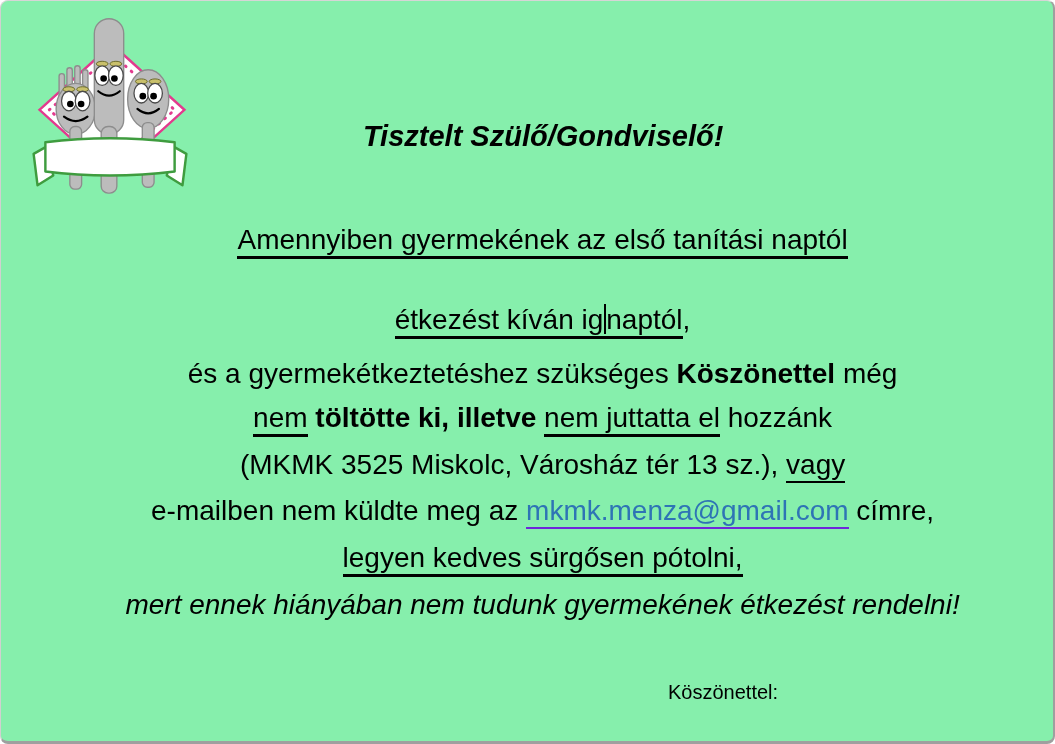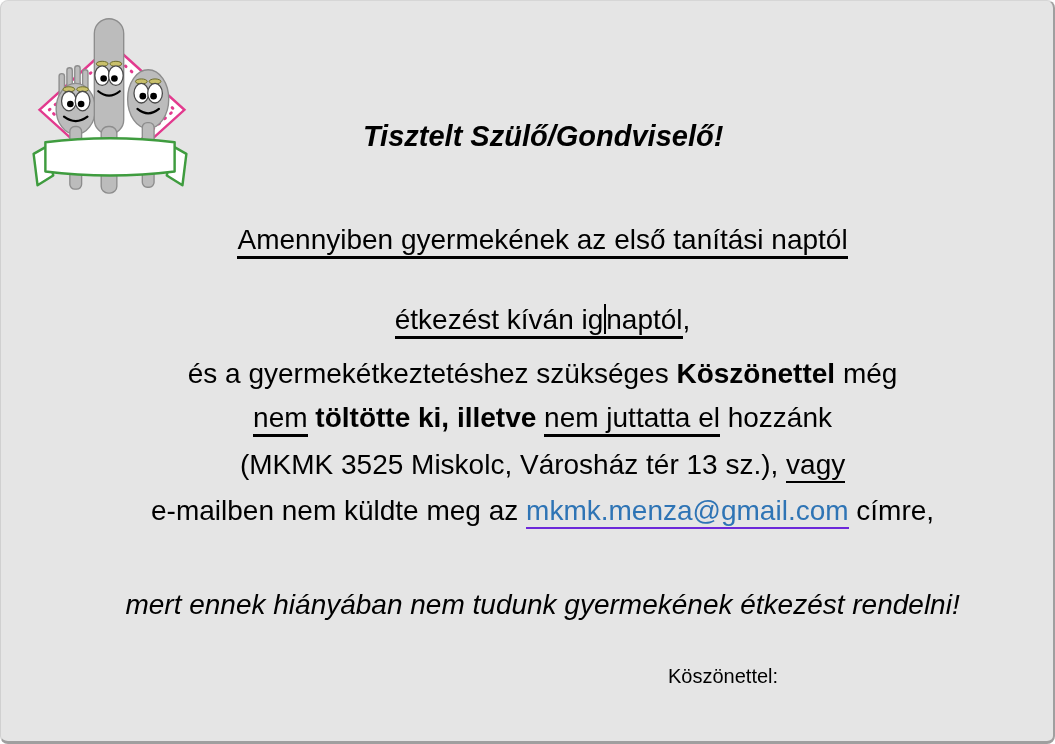--- a/index.html
+++ b/index.html
@@ -1,21 +1,21 @@
 <!DOCTYPE html>
 <html><head>
 <meta charset="utf-8">
 <style>
   html, body { margin: 0; padding: 0; background: #ffffff; }
   .page {
     position: relative;
     width: 1055px;
     height: 744px;
     box-sizing: border-box;
-    background: #e5e5e5;
+    background: #86efac;
     border-style: solid;
     border-width: 1px 2px 3px 1px;
     border-color: #d6d6d6 #9f9f9f #9f9f9f #d0d0d0;
     border-radius: 8px;
     overflow: hidden;
     font-family: "Liberation Sans", "DejaVu Sans", sans-serif;
     color: #000000;
   }
   .logo {
     position: absolute;
@@ -154,23 +154,26 @@
   </div>
 
   <div class="line" style="top:413px">
     <span>(MKMK 3525 Miskolc, Városház tér 13 sz.), </span><span class="u">vagy</span>
   </div>
 
   <div class="line" style="top:459px">
     <span>e-mailben nem küldte meg az </span><a class="link">mkmk.menza@gmail.com</a><span> címre,</span>
   </div>
 
+  <div class="line" style="top:506px">
+    <span class="bu">legyen kedves sürgősen pótolni,</span>
+  </div>
 
   <div class="line i" style="top:553px">
     <span>mert ennek hiányában nem tudunk gyermekének étkezést rendelni!</span>
   </div>
 
 
-  <div class="sig" style="top:663px">
+  <div class="sig" style="top:679px">
     <span>Köszönettel:</span>
   </div>
 
 </div>
 
 </body></html>

